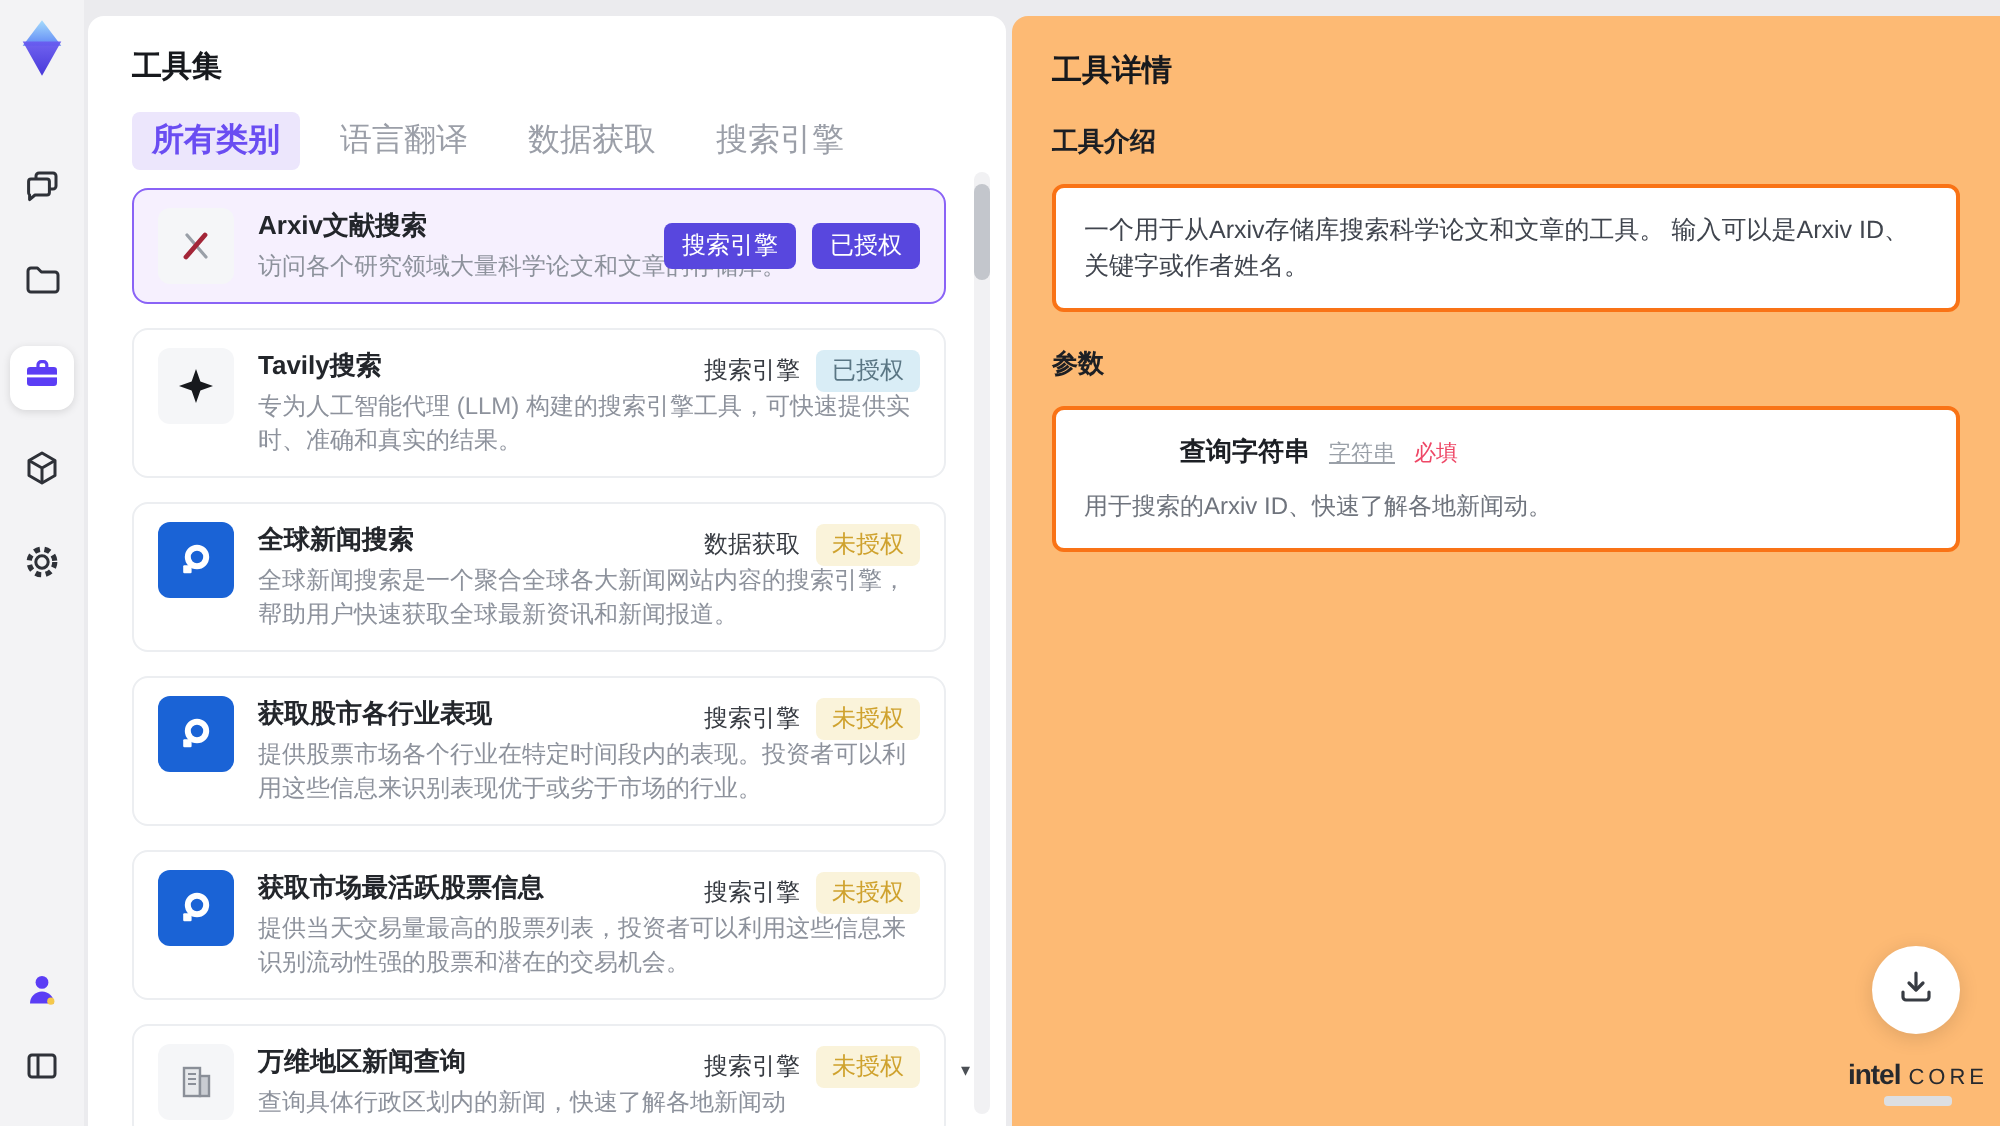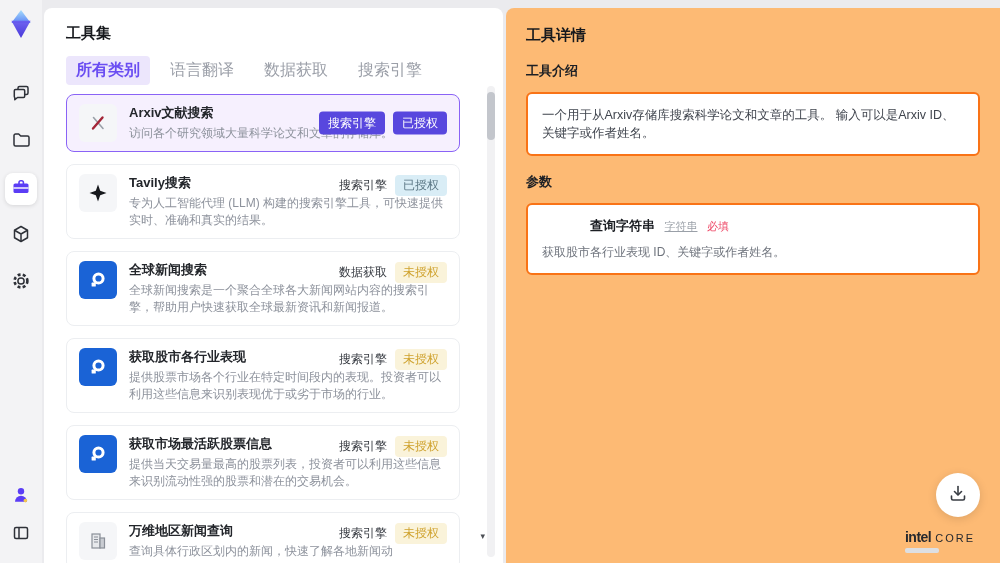--- a/index.html
+++ b/index.html
@@ -41,21 +41,21 @@
   .tab {
     font-size:16px; color:#9b9fa8; padding:4px 10px; border-radius:4px;
     cursor:pointer; white-space:nowrap;
   }
   .tab.active { background:#ece6fc; color:#6a4df2; font-weight:700; }
   
   .cards { margin-top:9px; }
   .card {
     position:relative; display:flex; gap:12px; padding:9px 12px;
     border:1px solid #eceef1; border-radius:8px; margin-bottom:12px;
-    background:#fff; cursor:pointer; margin-right:21px;
+    background:#fff; cursor:pointer; margin-right:8px;
   }
   .card.selected { background:#f6f0fe; border-color:#8a63f6; }
   .icon-box {
     width:38px; height:38px; flex:0 0 38px; border-radius:6px; background:#f5f6f8;
     display:flex; align-items:center; justify-content:center;
   }
   .icon-box.blue { background:#1a63d6; }
   .card-main { flex:1; min-width:0; padding-top:1px; }
   .card-title { font-size:13px; font-weight:700; color:#23262b; line-height:16px; margin-bottom:4px; }
   .card-desc { font-size:12px; color:#8d929c; line-height:17px; }
@@ -92,22 +92,22 @@
   .param-type { font-size:11px; color:#9aa0a8; margin-left:6px;text-decoration:underline; }
   .param-required { font-size:11px; color:#ee4766; margin-left:6px; }
   .param-desc { font-size:12px; color:#6f747d; margin-top:9px; line-height:17px; }
   
   .fab {
     position:absolute; right:20px; bottom:46px; width:44px; height:44px;
     border-radius:50%; background:#fff; box-shadow:0 2px 10px rgba(0,0,0,.13);
     display:flex; align-items:center; justify-content:center; cursor:pointer;
   }
   .intel-logo {
-    position:absolute; right:25px; bottom:10px; display:flex; flex-direction:column;
-    align-items:flex-start;
+    position:absolute; right:6px; bottom:10px; display:flex; flex-direction:column;
+    align-items:center;
   }
   .intel-row { display:flex; align-items:baseline; gap:4px; color:#26292e; }
   .intel-word { font-weight:700; font-size:14px; letter-spacing:-0.5px; }
   .core-word { font-size:11px; letter-spacing:2px; text-transform:uppercase; }
   .intel-bar { width:34px; height:5px; background:#dddfe2; border-radius:2px; margin-top:3px; }
 </style>
 </head>
 <body>
 
 <div class="rail">
@@ -330,21 +330,21 @@
       <span>一个用于从Arxiv存储库搜索科学论文和文章的工具。 输入可以是Arxiv ID、关键字或作者姓名。</span>
     </div>
 
     <div class="section-header">参数</div>
     <div class="info-box">
       <div>
         <span class="param-name">查询字符串</span>
         <span class="param-type">字符串</span>
         <span class="param-required">必填</span>
       </div>
-      <div class="param-desc">获取股市各行业表现 ID、关键字或作者姓名。</div>
+      <div class="param-desc">用于搜索的Arxiv ID、快速了解各地新闻动。</div>
     </div>
 
     <div class="fab">
       <span>
         <svg width="20" height="20" viewBox="0 0 20 20" fill="none" stroke="#383c43" stroke-width="1.6" stroke-linecap="round" stroke-linejoin="round">
           <path d="M10 3.5 v8"></path>
           <path d="M6.5 8.5 L10 12 l3.5 -3.5"></path>
           <path d="M3.5 13 v2.5 a1.5 1.5 0 0 0 1.5 1.5 h10 a1.5 1.5 0 0 0 1.5 -1.5 V13"></path>
         </svg>
       </span>

